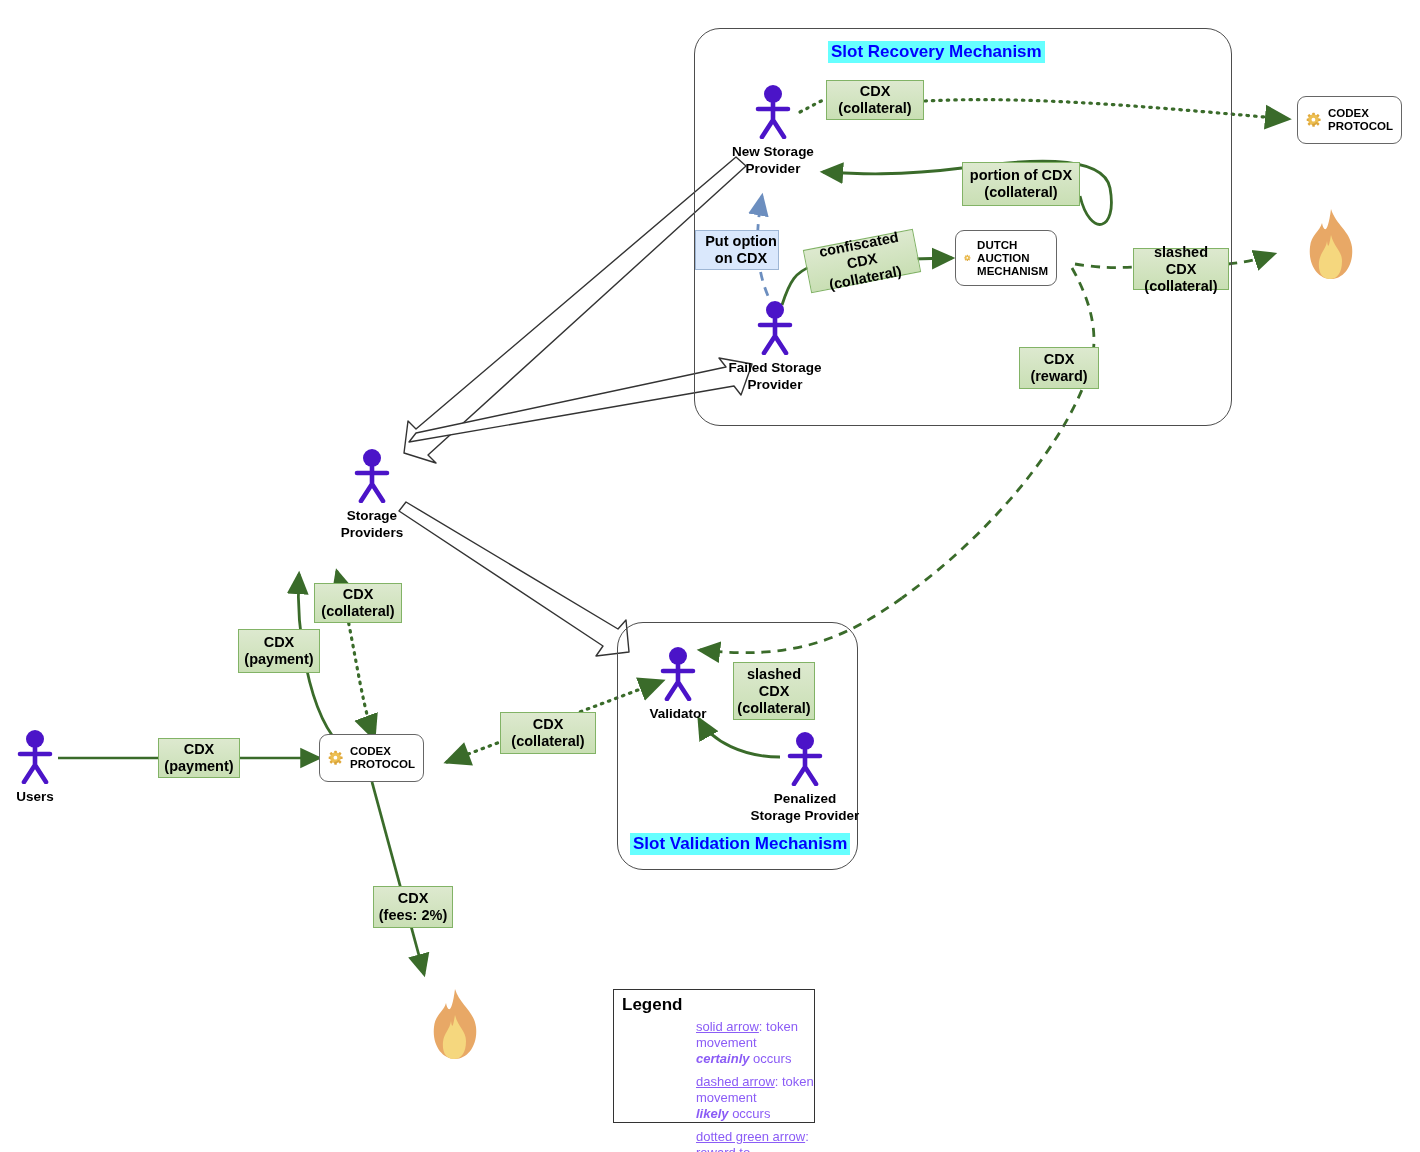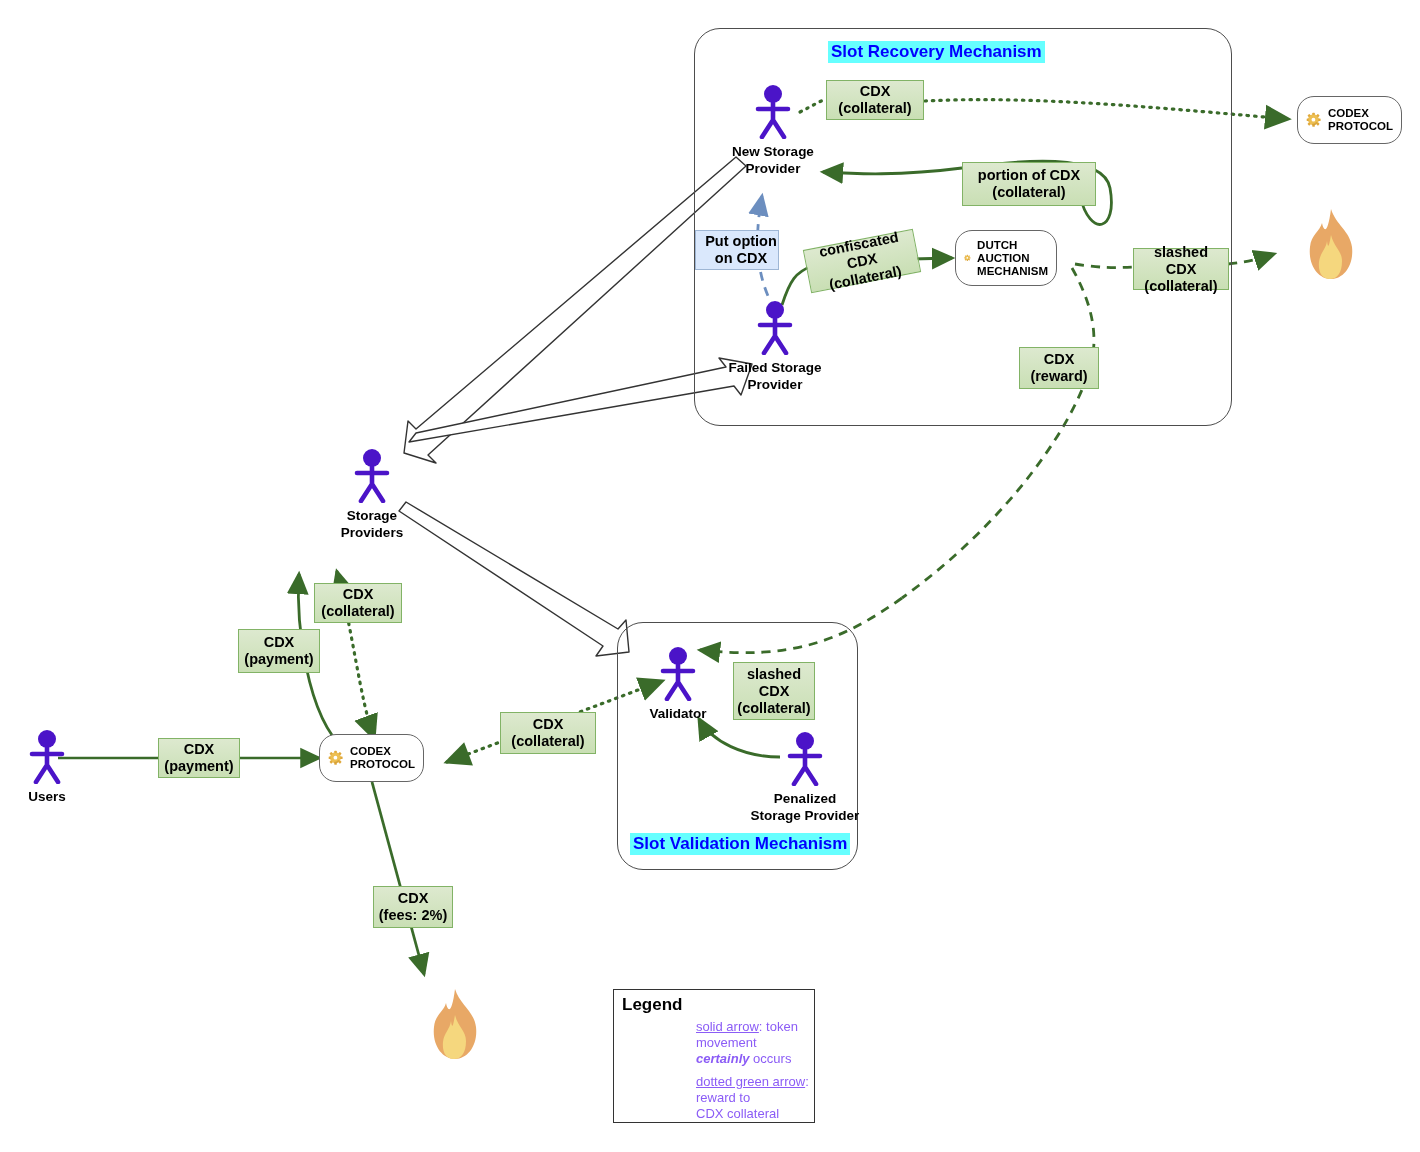--- a/index.html
+++ b/index.html
@@ -28,21 +28,21 @@
   
   .container{position:absolute;box-sizing:border-box;
              border:1.3px solid #4d4d4d;border-radius:26px;background:transparent;}
 
   
   .sectitle{position:absolute;color:#0000ff;background:#66ffff;
             font-size:17px;font-weight:bold;white-space:nowrap;padding:1px 3px;}
 
   
   .chip{position:absolute;box-sizing:border-box;background:#ffffff;
-        border:1.3px solid #666;border-radius:17px;
+        border:1.3px solid #666;border-radius:9px;
         display:flex;align-items:center;gap:6px;padding:5px 8px;}
   .chip .txt{font-size:11.5px;font-weight:bold;line-height:13px;color:#000;}
 
   
   .actor{position:absolute;width:70px;text-align:center;}
   .actor .cap{font-size:13.5px;font-weight:bold;color:#000;line-height:15.5px;margin-top:1px;}
 
   
   .legendbox{position:absolute;box-sizing:border-box;background:#fff;
              border:1.2px solid #333;}
@@ -152,21 +152,21 @@
       <path d="M634,1107 L680,1107" stroke="#3a6b2a" stroke-width="3.2" fill="none" stroke-dasharray="1.5 5" stroke-linecap="round" marker-end="url(#gs)" marker-start="url(#gsS)"></path>
     </g>
   </svg>
 
   <div class="container" style="left:694px;top:28px;width:538px;height:398px;"></div>
   <div class="container" style="left:617px;top:622px;width:241px;height:248px;"></div>
 
   <div class="sectitle" style="left:828px;top:41px;">Slot Recovery Mechanism</div>
   <div class="sectitle" style="left:630px;top:833px;">Slot Validation Mechanism</div>
 
-  <div class="actor" style="left:12px;top:728px;">
+  <div class="actor" style="left:0;top:728px;">
     <svg width="70" height="56" viewBox="0 0 70 56">
       <circle cx="35" cy="11" r="9" fill="#4b14c8"></circle>
       <path d="M35,20 L35,37 M20,26 L50,26 M35,37 L24,54 M35,37 L46,54" stroke="#4b14c8" stroke-width="4.6" fill="none" stroke-linecap="round"></path>
     </svg>
     <div class="cap">Users</div>
   </div>
 
   <div class="actor" style="left:337px;top:447px;">
     <svg width="70" height="56" viewBox="0 0 70 56">
       <circle cx="35" cy="11" r="9" fill="#4b14c8"></circle>
@@ -340,21 +340,21 @@
     </div>
   </div>
 
   <div class="tok" style="left:826px;top:80px;width:98px;height:40px;">
     <div>
       <div>CDX</div>
       <div>(collateral)</div>
     </div>
   </div>
 
-  <div class="tok" style="left:962px;top:162px;width:134px;height:44px;">
+  <div class="tok" style="left:962px;top:162px;width:118px;height:44px;">
     <div>
       <div>portion of CDX</div>
       <div>(collateral)</div>
     </div>
   </div>
 
   <div class="tok rot" style="left:806px;top:239px;width:112px;height:44px;">
     <div>
       <div>confiscated CDX</div>
       <div>(collateral)</div>
@@ -387,19 +387,26 @@
     <div class="legrow">
       <div class="art"></div>
       <div class="desc">
         <u>solid arrow</u><span>: token movement</span><br>
         <i>certainly</i><span> occurs</span>
       </div>
     </div>
     <div class="legrow" style="margin-top:7px;">
       <div class="art"></div>
       <div class="desc">
+        <u>dashed arrow</u><span>: token movement</span><br>
+        <i>likely</i><span> occurs</span>
+      </div>
+    </div>
+    <div class="legrow" style="margin-top:7px;">
+      <div class="art"></div>
+      <div class="desc">
         <u>dotted green arrow</u><span>: reward to</span><br>
         <span>CDX collateral</span>
       </div>
     </div>
   </div>
 
 </div>
 
 </body></html>

